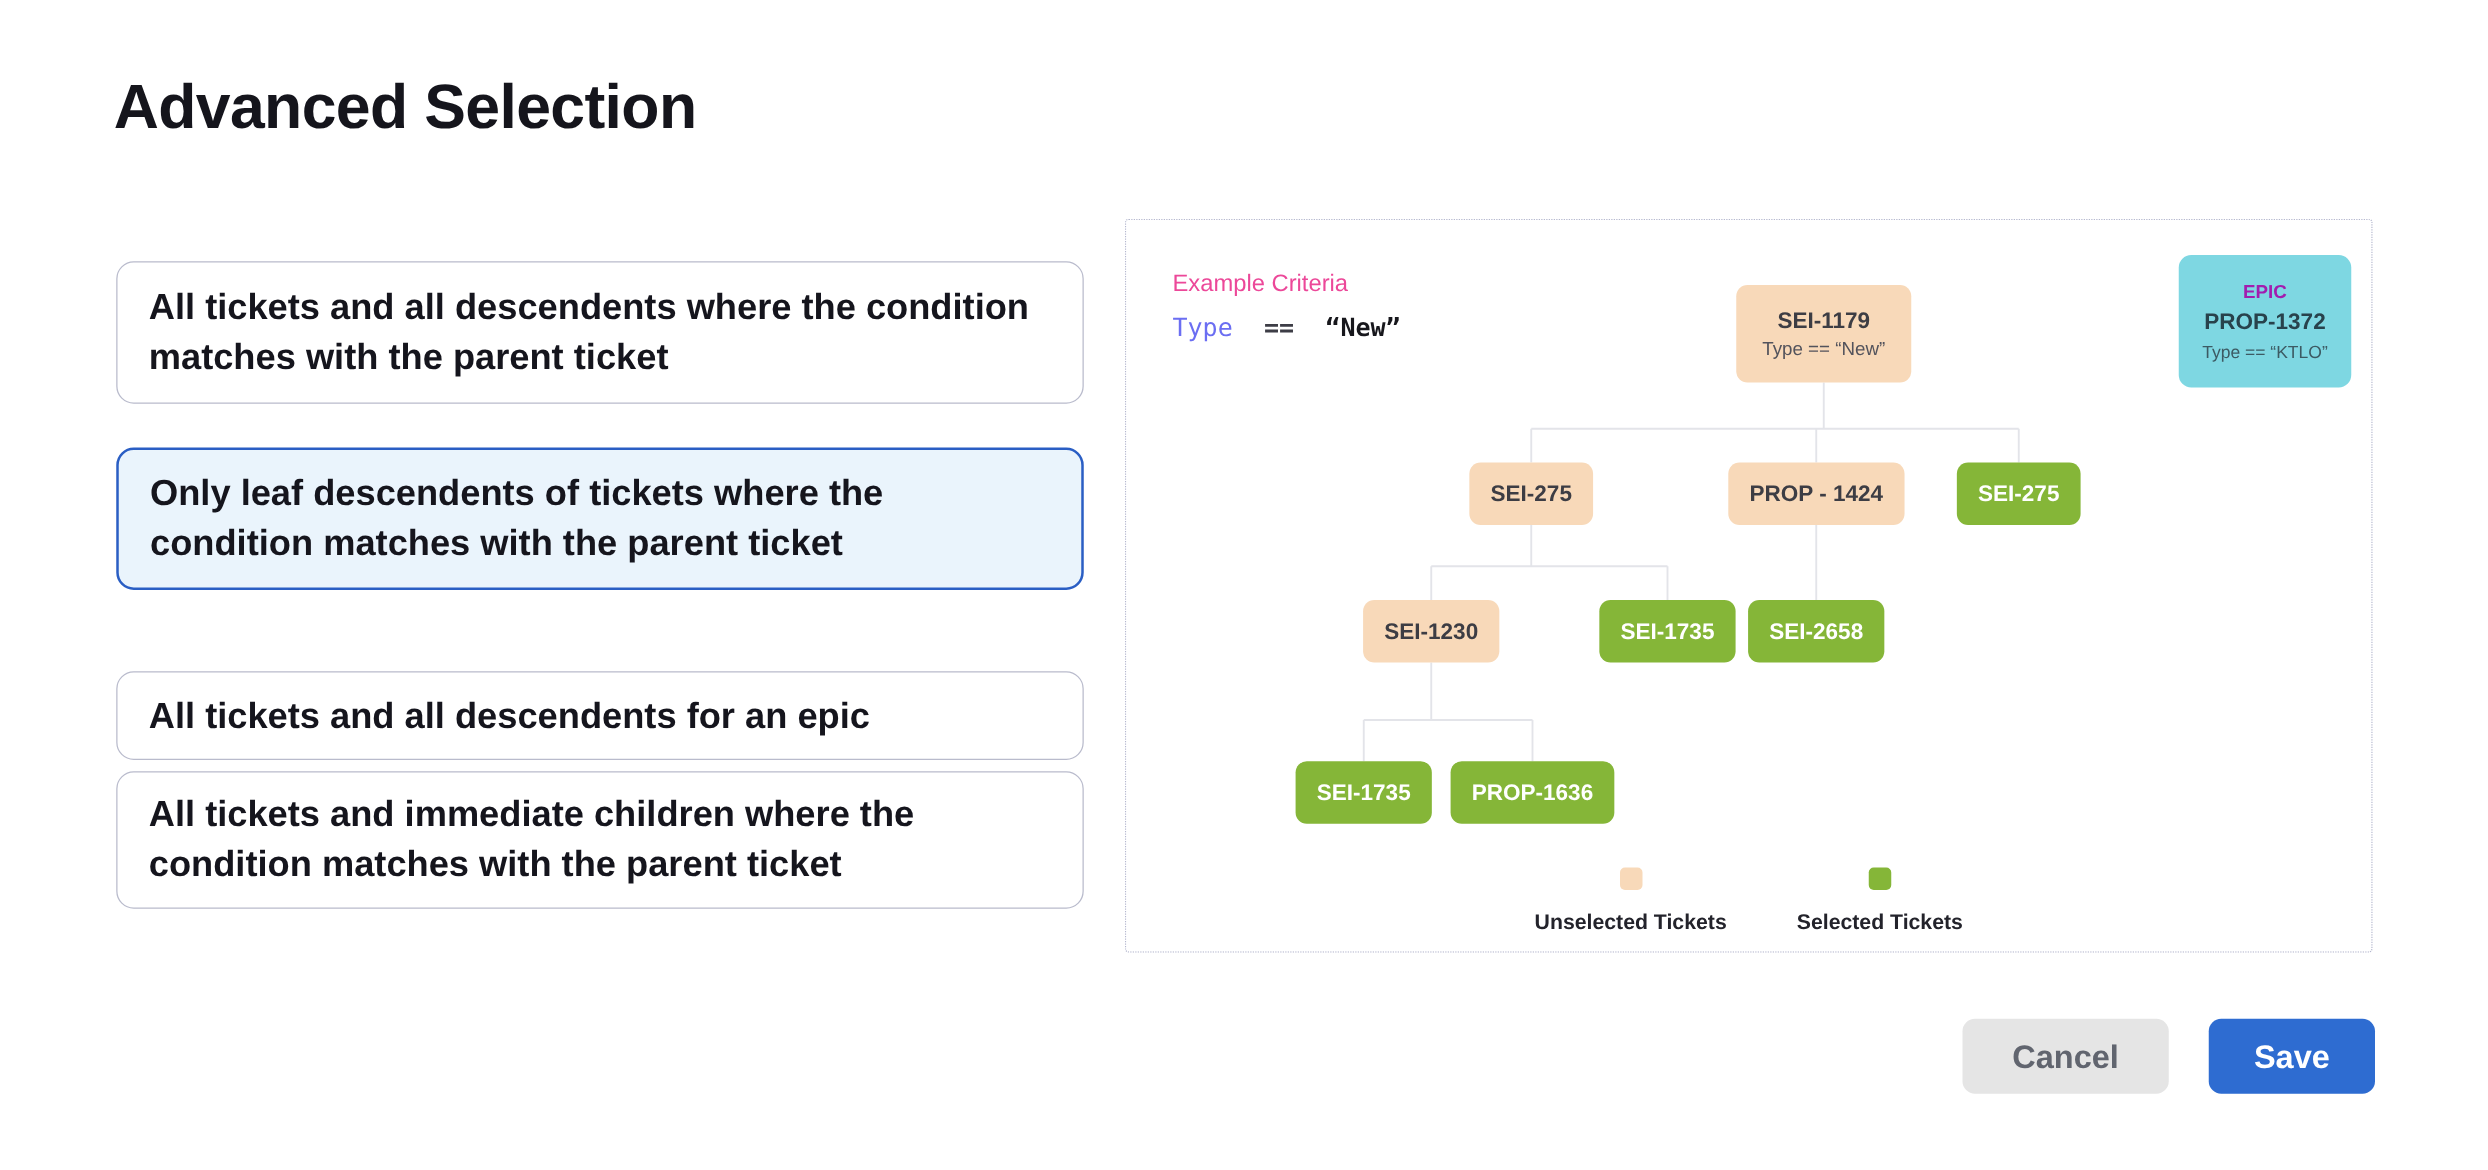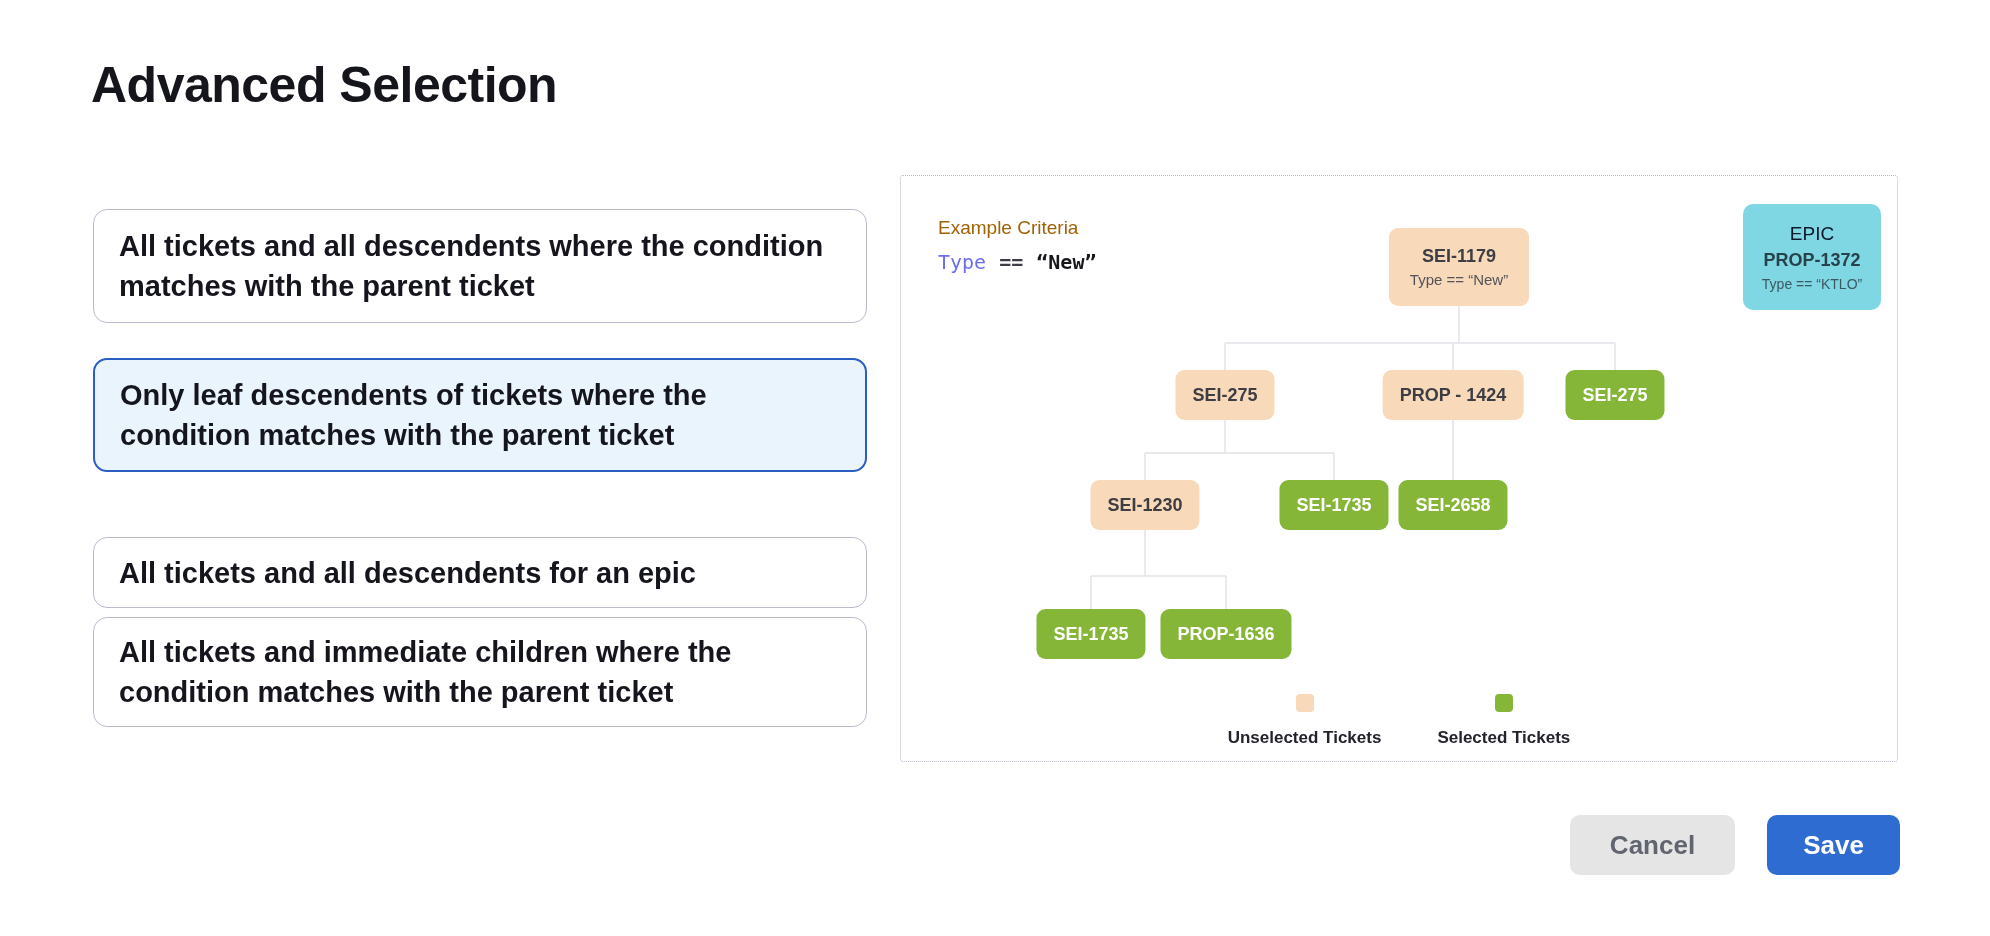--- a/index.html
+++ b/index.html
@@ -18,32 +18,32 @@
   .option .label { font-size:29px; line-height:40px; font-weight:600; color:#15151d; }
   .option.o1 { top:209px; height:114px; }
   .option.o2 { top:358px; height:114px;align-items:center; }
   .option.o3 { top:537px; height:71px; }
   .option.o4 { top:617px; height:110px; }
   .option.selected { border:2px solid #2a5ec4; background:#eaf4fc; }
 
   
   .panel { position:absolute; left:900px; top:175px; width:998px; height:587px;
            border:1.5px dotted #b4b7ce; border-radius:3px; background:#fff; }
-  .criteria-label { position:absolute; left:37px; top:41px; font-size:19px; color:#a16207; }
-  .criteria-code  { position:absolute; left:37px; top:74px; display:flex; gap:13px;
+  .criteria-label { position:absolute; left:37px; top:41px; font-size:19px; color:#ec4899; }
+  .criteria-code  { position:absolute; left:37px; top:74px; display:flex; gap:25px;
                     font-family:"DejaVu Sans Mono", monospace; font-size:20px; align-items:baseline; }
   .crit-field { color:#6b6ef2; }
   .crit-op    { color:#3d3d46; font-weight:700; }
   .crit-value { color:#17171c; font-weight:700; }
 
   
   .epic-card { position:absolute; left:842px; top:28px; width:138px; height:106px;
                background:#7ed7e2; border-radius:10px; display:flex; flex-direction:column;
                align-items:center; justify-content:center; gap:5px; }
-  .epic-type { font-size:19px; font-weight:400; color:#0f172a; }
+  .epic-type { font-size:15px; font-weight:700; color:#a21caf; }
   .epic-id   { font-size:18px; font-weight:700; color:#28424c; }
   .epic-cond { font-size:14px; color:#3c5a63; }
 
   
   svg.connectors { position:absolute; inset:0; }
   .node { position:absolute; transform:translateX(-50%); height:50px; padding:0 17px;
           border-radius:9px; display:flex; align-items:center; justify-content:center;
           font-size:18px; font-weight:700; white-space:nowrap; }
   .node.peach { background:#f8d9b9; color:#3d3d44; }
   .node.green { background:#85b638; color:#ffffff; }

